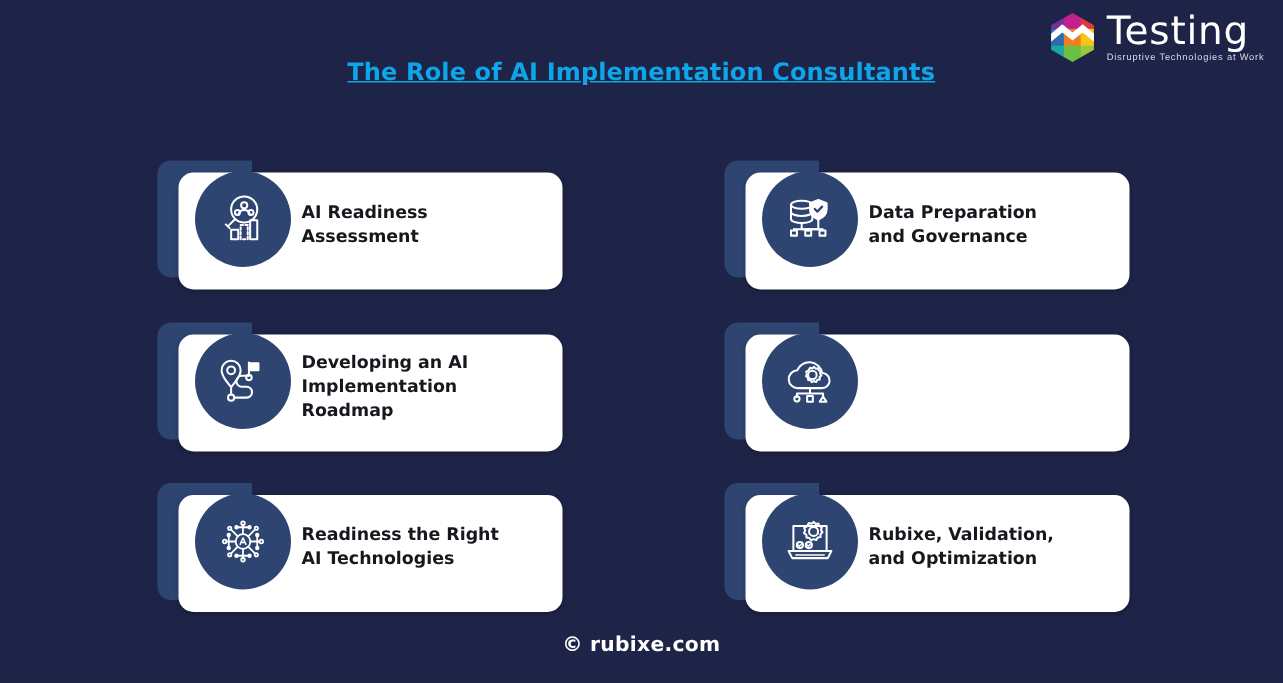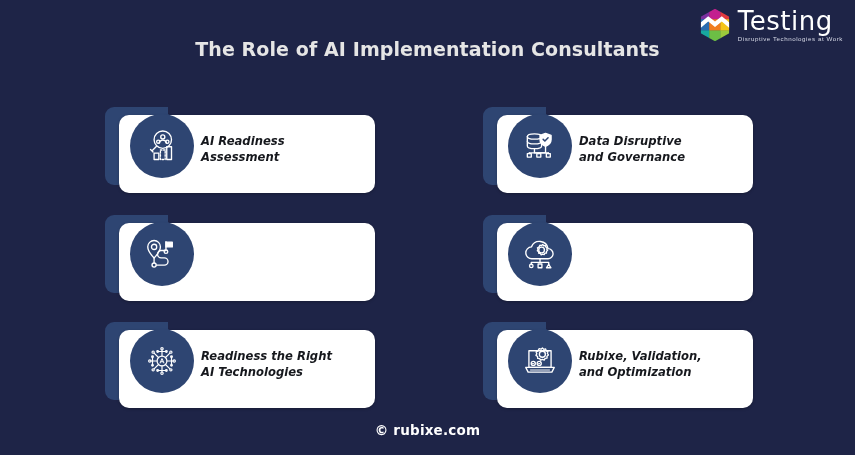--- a/index.html
+++ b/index.html
@@ -59,40 +59,40 @@
     white-space: nowrap;
   }
 
   
   #page-title {
     position: absolute;
     top: 38px;
     left: 0;
     width: 855px;
     text-align: center;
-    color: #e5e5e5;
-    font-size: 19px;
+    color: #0ea5e9;
+    font-size: 16px;
     font-weight: 700;
     letter-spacing: 0.1px;
     font-family: "DejaVu Sans", sans-serif;
+    text-decoration: underline;
   }
 
   
   #card-grid {
     position: absolute;
     top: 101px;
     left: 0;
     width: 855px;
     height: 305px;
   }
   .card {
     position: absolute;
     width: 308px;
     height: 86px;
-    font-style: italic;
   }
   .card.col-left  { left: 105px; }
   .card.col-right { left: 483px; }
   .card.row-0 { top: 6px;   }
   .card.row-1 { top: 114px; }
   .card.row-2 { top: 221px; }
 
   
   .card .backing {
     position: absolute;
@@ -249,41 +249,44 @@
           <path d="M31 8l7 2.6v5.2c0 4.3-3 7-7 8.6-4-1.6-7-4.3-7-8.6v-5.2z" fill="#ffffff" stroke="#ffffff"></path>
           <path d="M28 15.6l2.2 2.2 4-4.2" stroke="#2e4572" stroke-width="1.9"></path>
           <path d="M17 27.4v5.2M31 24.4v8.2M17 32.6h14"></path>
           <rect x="8" y="33.6" width="5" height="4.4"></rect>
           <rect x="20" y="33.6" width="5" height="4.4"></rect>
           <rect x="32" y="33.6" width="5" height="4.4"></rect>
           <path d="M10.5 32.6v1M22.5 32.6v1M34.5 32.6v1"></path>
           <path d="M10.5 32.6h24"></path>
         </svg>
       </div>
-      <div class="card-label">Data Disruptive
+      <div class="card-label">Data Preparation
 and Governance</div>
     </div>
 
     <div class="card col-left row-1">
       <div class="backing"></div>
       <div class="backing-bulge"></div>
       <div class="panel"></div>
       <div class="notch"></div>
       <div class="icon-slot">
         <svg viewBox="0 0 48 48" fill="none" stroke="#ffffff" stroke-width="1.7" stroke-linecap="round" stroke-linejoin="round">
           <path d="M14 7c-4.4 0-8 3.5-8 7.9 0 5.9 8 14.1 8 14.1s8-8.2 8-14.1C22 10.5 18.4 7 14 7z"></path>
           <circle cx="14" cy="15" r="3.3"></circle>
           <path d="M14 29v6.5"></path>
           <circle cx="14" cy="38" r="2.6"></circle>
           <path d="M17 38h10a4.6 4.6 0 0 0 0-9.2h-4a4.6 4.6 0 0 1 0-9.2h6"></path>
           <path d="M29 19.6V8.5"></path>
           <path d="M29 9h8v6h-8z" fill="#ffffff" stroke="#ffffff"></path>
           <circle cx="29" cy="21" r="2.3"></circle>
         </svg>
       </div>
+      <div class="card-label">Developing an AI
+Implementation
+Roadmap</div>
     </div>
 
     <div class="card col-right row-1">
       <div class="backing"></div>
       <div class="backing-bulge"></div>
       <div class="panel"></div>
       <div class="notch"></div>
       <div class="icon-slot">
         <svg viewBox="0 0 48 48" fill="none" stroke="#ffffff" stroke-width="1.7" stroke-linecap="round" stroke-linejoin="round">
           <path d="M14 30a7.5 7.5 0 0 1-.8-15 11 11 0 0 1 21 2.2A6.4 6.4 0 0 1 34 30z"></path>

